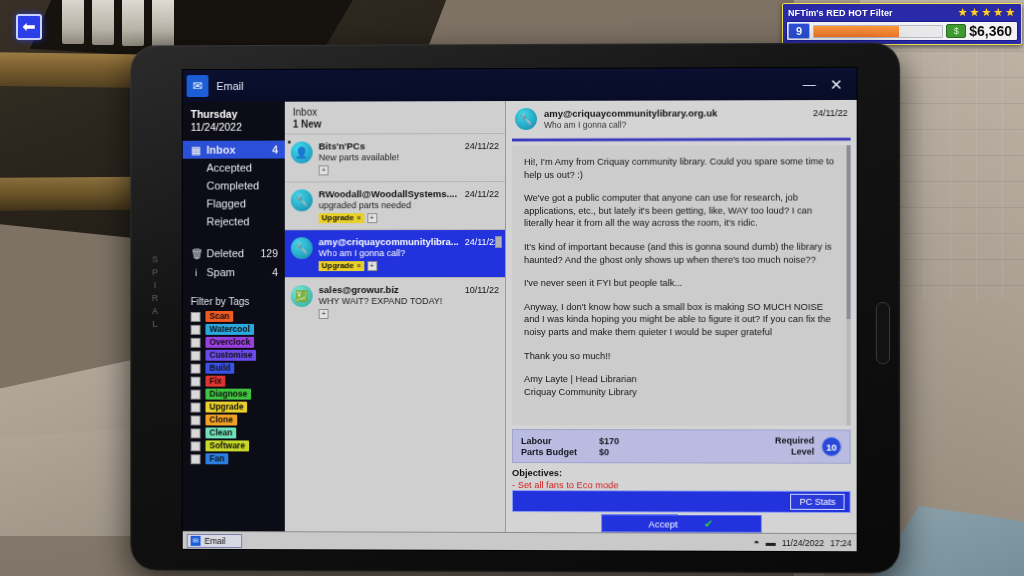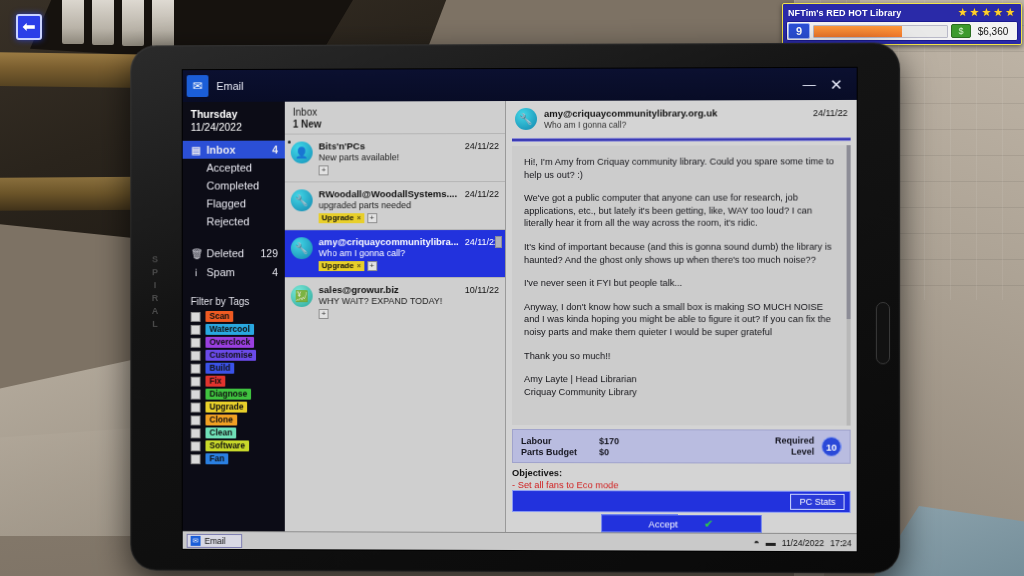--- a/index.html
+++ b/index.html
@@ -110,21 +110,21 @@
     border: 1px solid #9fb4ff;
   }
   #hud-xp {
     flex: 1; height: 13px; background: #e9e9e9; border: 1px solid #b9b9c8; position: relative; border-radius: 1px;
   }
   #hud-xp-fill { height: 100%; background: linear-gradient(180deg,#ff9a3c,#f4782a); }
   #hud-cash-icon {
     width: 20px; height: 14px; background: #3c9a2e; border: 1px solid #2a6d20;
     display: flex; align-items: center; justify-content: center; color: #d9f5d0; font-size: 9px; border-radius: 2px;
   }
-  #hud-cash { font-size: 10px; color: #111; font-weight: normal; padding-right: 4px; min-width: 42px; text-align: center; }
+  #hud-cash { font-size: 14px; color: #111; font-weight: bold; padding-right: 4px; min-width: 42px; text-align: center; }
 
   
   #tablet {
     position: absolute; left: 128px; top: 44px; width: 770px; height: 528px;
     background: linear-gradient(160deg,#2b2b2b 0%, #141414 35%, #090909 100%);
     border-radius: 26px;
     box-shadow: 0 12px 34px rgba(0,0,0,.65), inset 0 0 2px #555;
     transform: perspective(1400px) rotateY(-1.2deg);
   }
   #tablet-brand {
@@ -331,21 +331,21 @@
   <div class="bg-desk-edge"></div>
   <div class="bg-desk-edge2"></div>
 </div>
 
 <div id="exit-button">
   <span>⬅</span>
 </div>
 
 <div id="hud" style="background: rgb(42, 42, 168); border-color: rgb(240, 226, 74);">
   <div id="hud-top">
-    <div id="hud-shopname">NFTim's RED HOT Library</div>
+    <div id="hud-shopname">NFTim's RED HOT Filter</div>
     <div id="hud-stars">
         <span class="hud-star">★</span>
         <span class="hud-star">★</span>
         <span class="hud-star">★</span>
         <span class="hud-star">★</span>
         <span class="hud-star">★</span>
       </div>
   </div>
   <div id="hud-bottom">
     <div id="hud-level">9</div>

